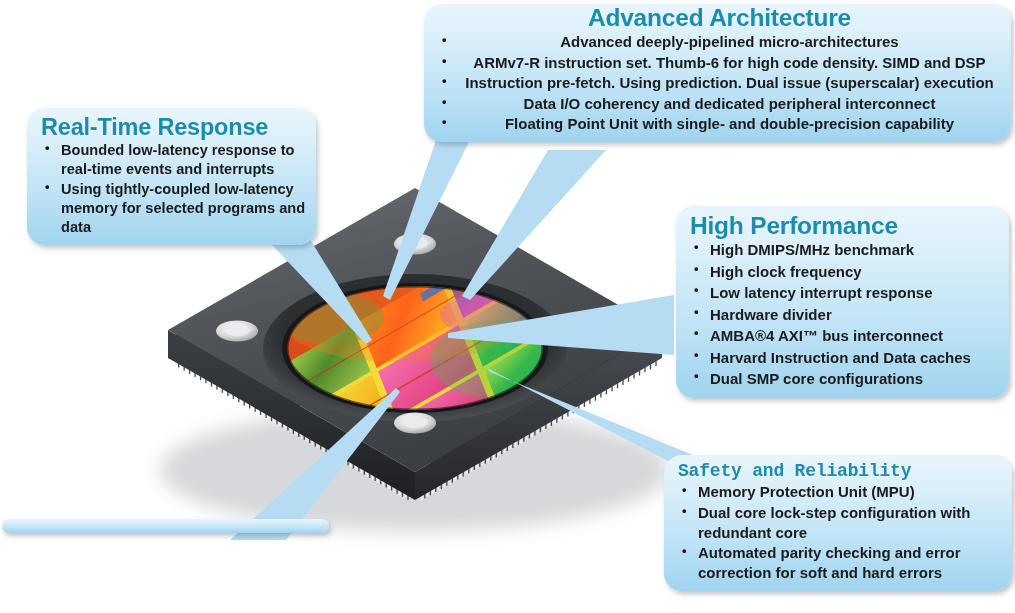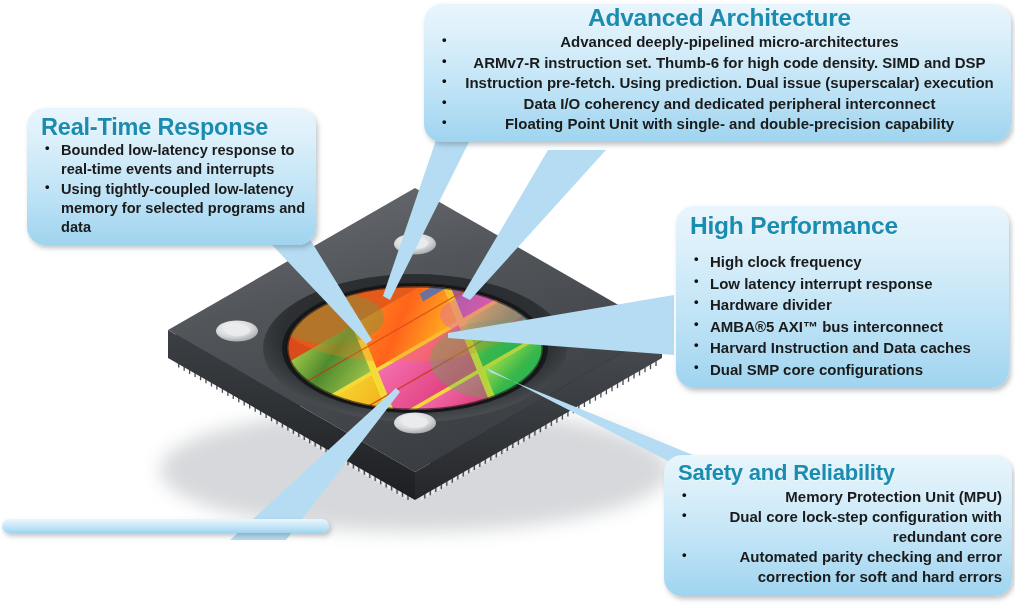--- a/index.html
+++ b/index.html
@@ -62,26 +62,26 @@
 
   
   #box-advanced-architecture{left:424px;top:4px;width:587px;padding-top:0;text-align:center;}
   #box-advanced-architecture h2{font-size:24.5px;}
   #box-advanced-architecture li{font-size:15px;line-height:1.325;}
 
   #box-real-time-response{left:14px;top:108px;width:289px;margin-left:13px;}
   #box-real-time-response h2{font-size:23.5px;}
 
   #box-high-performance{left:676px;top:206px;width:333px;}
-  #box-high-performance h2{font-size:24.5px;margin-bottom:12px;}
+  #box-high-performance h2{font-size:24.5px;margin-bottom:0px;}
   #box-high-performance li{font-size:15px;line-height:1.40;}
 
   #box-safety-reliability{left:664px;top:455px;width:348px;}
-  #box-safety-reliability h2{font-size:22px;}
-  #box-safety-reliability li{font-size:15px;line-height:1.33;text-align:right;}
+  #box-safety-reliability h2{font-size:18px;font-family:Liberation Mono, monospace;}
+  #box-safety-reliability li{font-size:15px;line-height:1.33;}
 
   #box-energy-efficiency{left:2px;top:519px;width:327px;}
   #box-energy-efficiency h2{font-size:24.5px;}
   #box-energy-efficiency li{font-size:15px;line-height:1.33;}
 </style>
 </head>
 <body>
 
 <div id="stage">
 
@@ -441,24 +441,25 @@
     <h2>Real-Time Response</h2>
     <ul>
       <li>Bounded low-latency response to real-time events and interrupts</li>
       <li>Using tightly-coupled low-latency memory for selected programs and data</li>
     </ul>
   </div>
 
   <div class="callout" id="box-high-performance">
     <h2>High Performance</h2>
     <ul>
+      <li>High DMIPS/MHz benchmark</li>
       <li>High clock frequency</li>
       <li>Low latency interrupt response</li>
       <li>Hardware divider</li>
-      <li>AMBA®5 AXI™ bus interconnect</li>
+      <li>AMBA®4 AXI™ bus interconnect</li>
       <li>Harvard Instruction and Data caches</li>
       <li>Dual SMP core configurations</li>
     </ul>
   </div>
 
   <div class="callout" id="box-safety-reliability">
     <h2>Safety and Reliability</h2>
     <ul>
       <li>Memory Protection Unit (MPU)</li>
       <li>Dual core lock-step configuration with redundant core</li>

